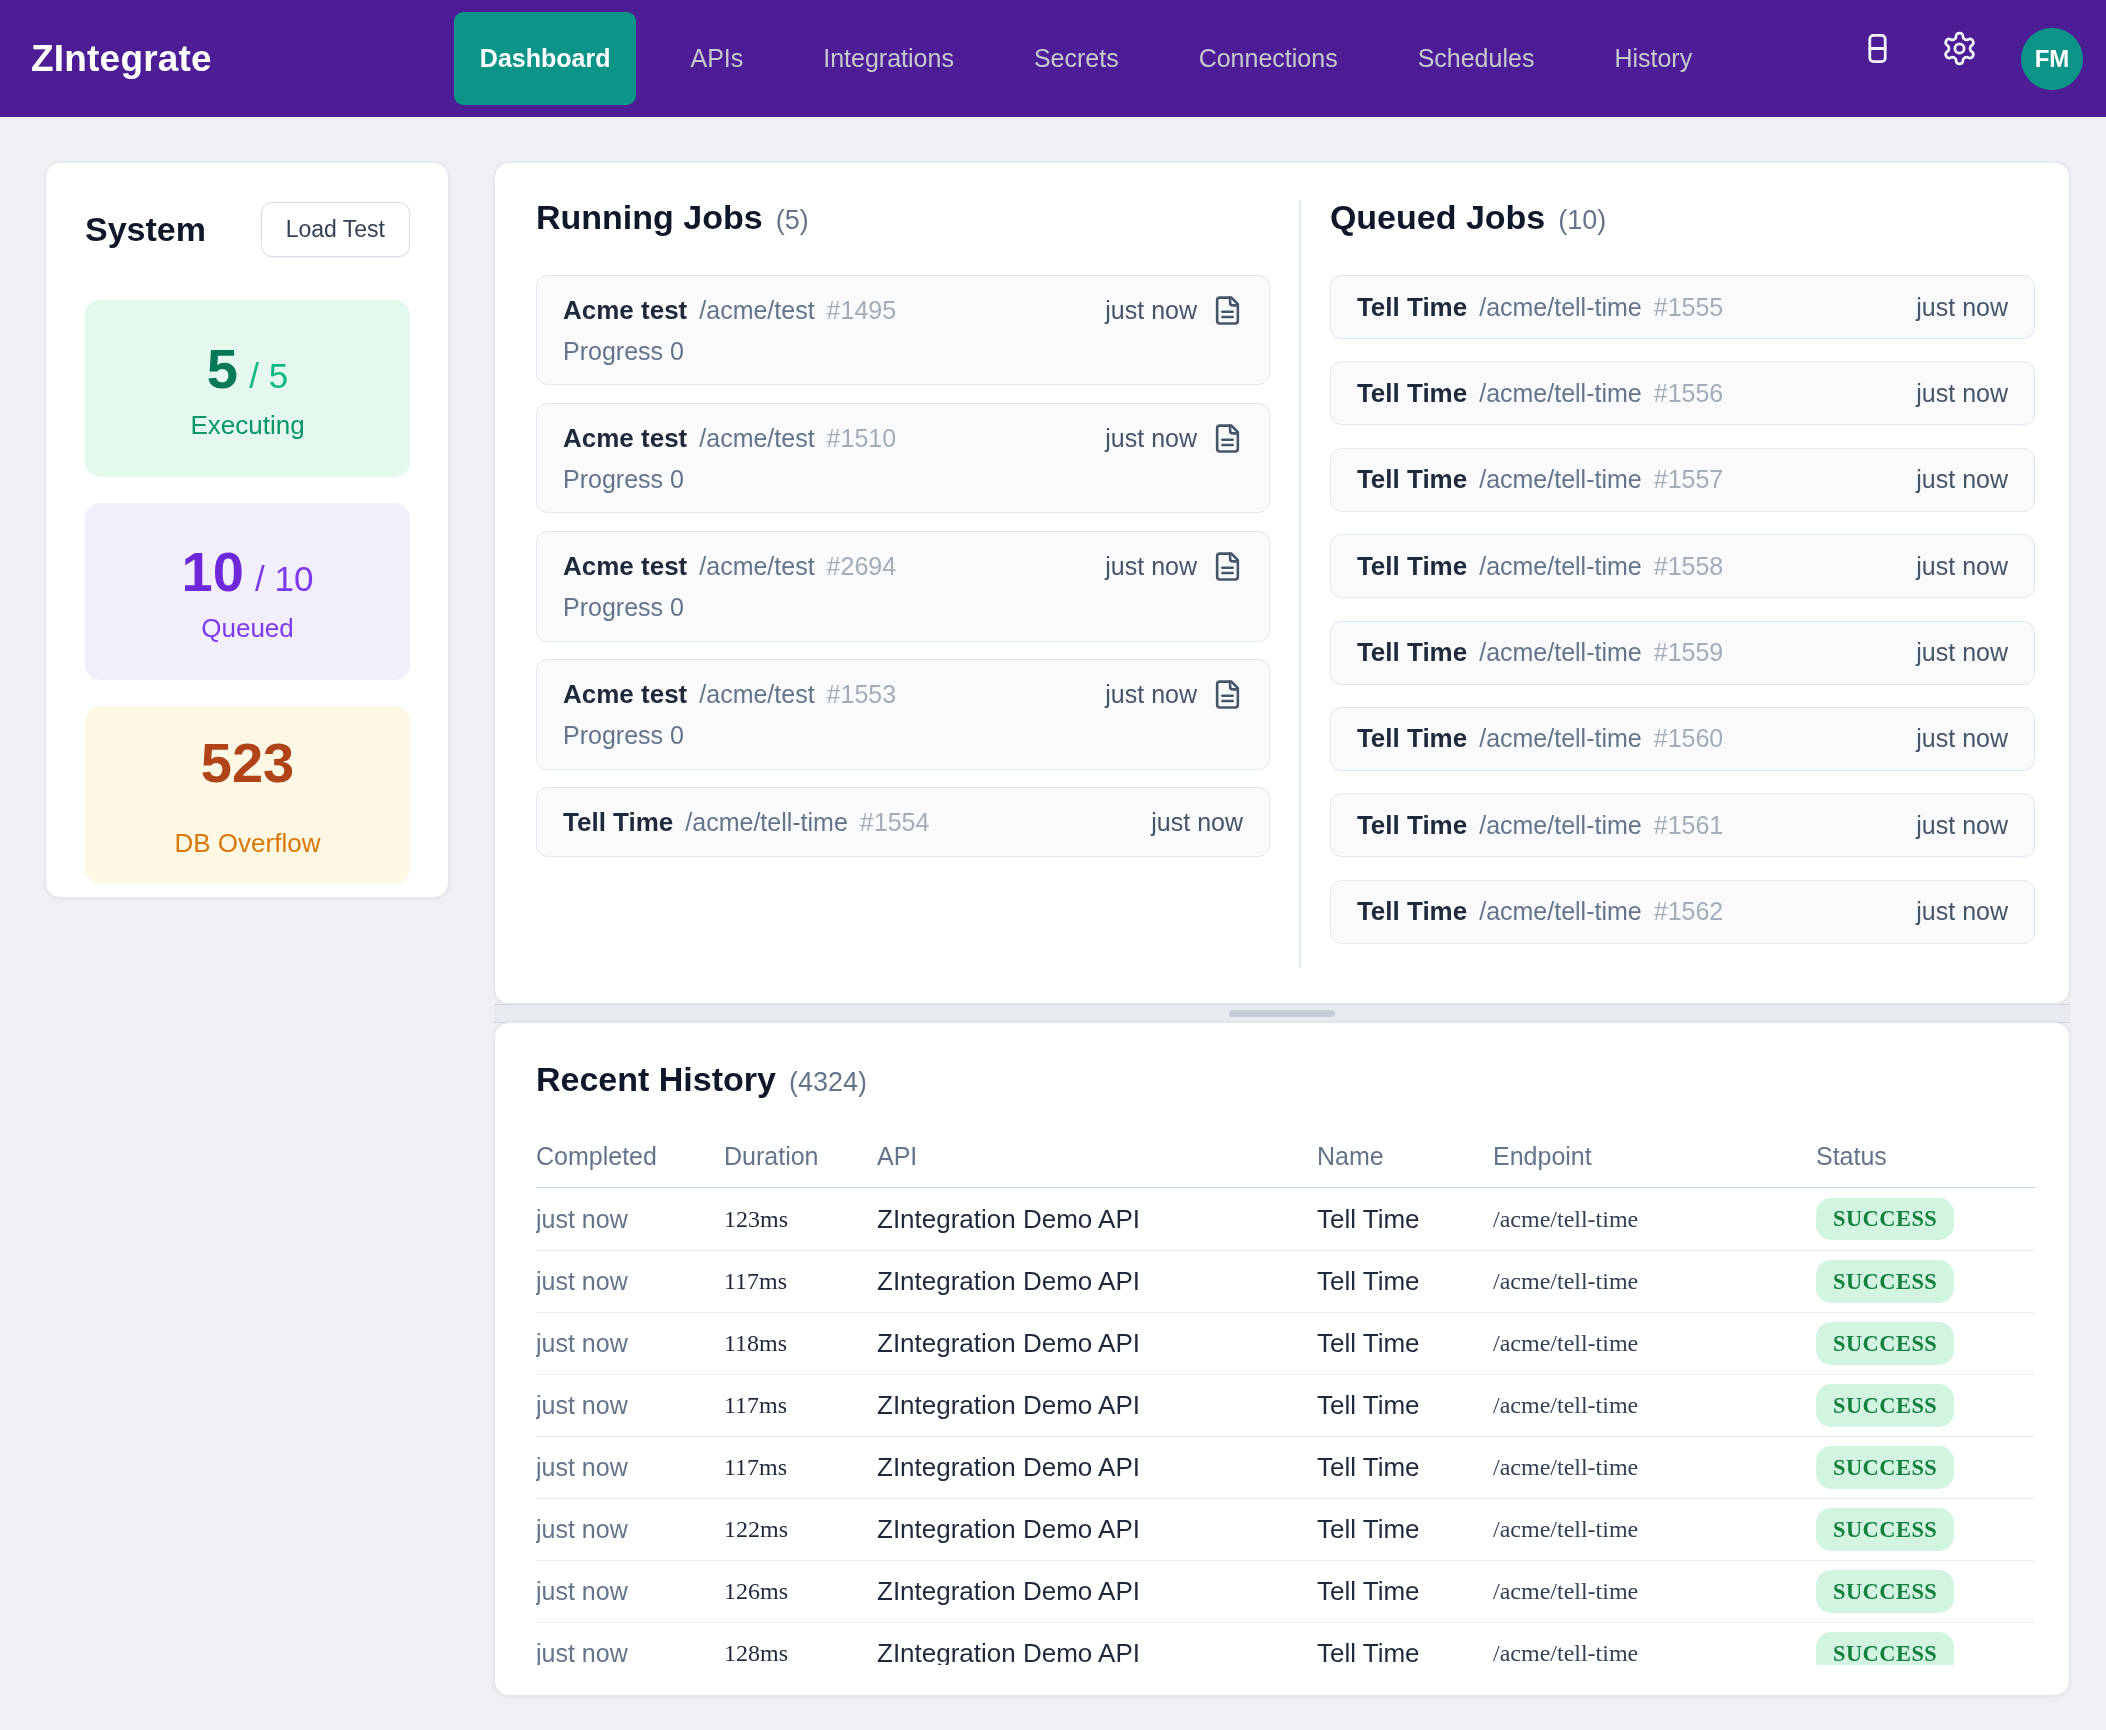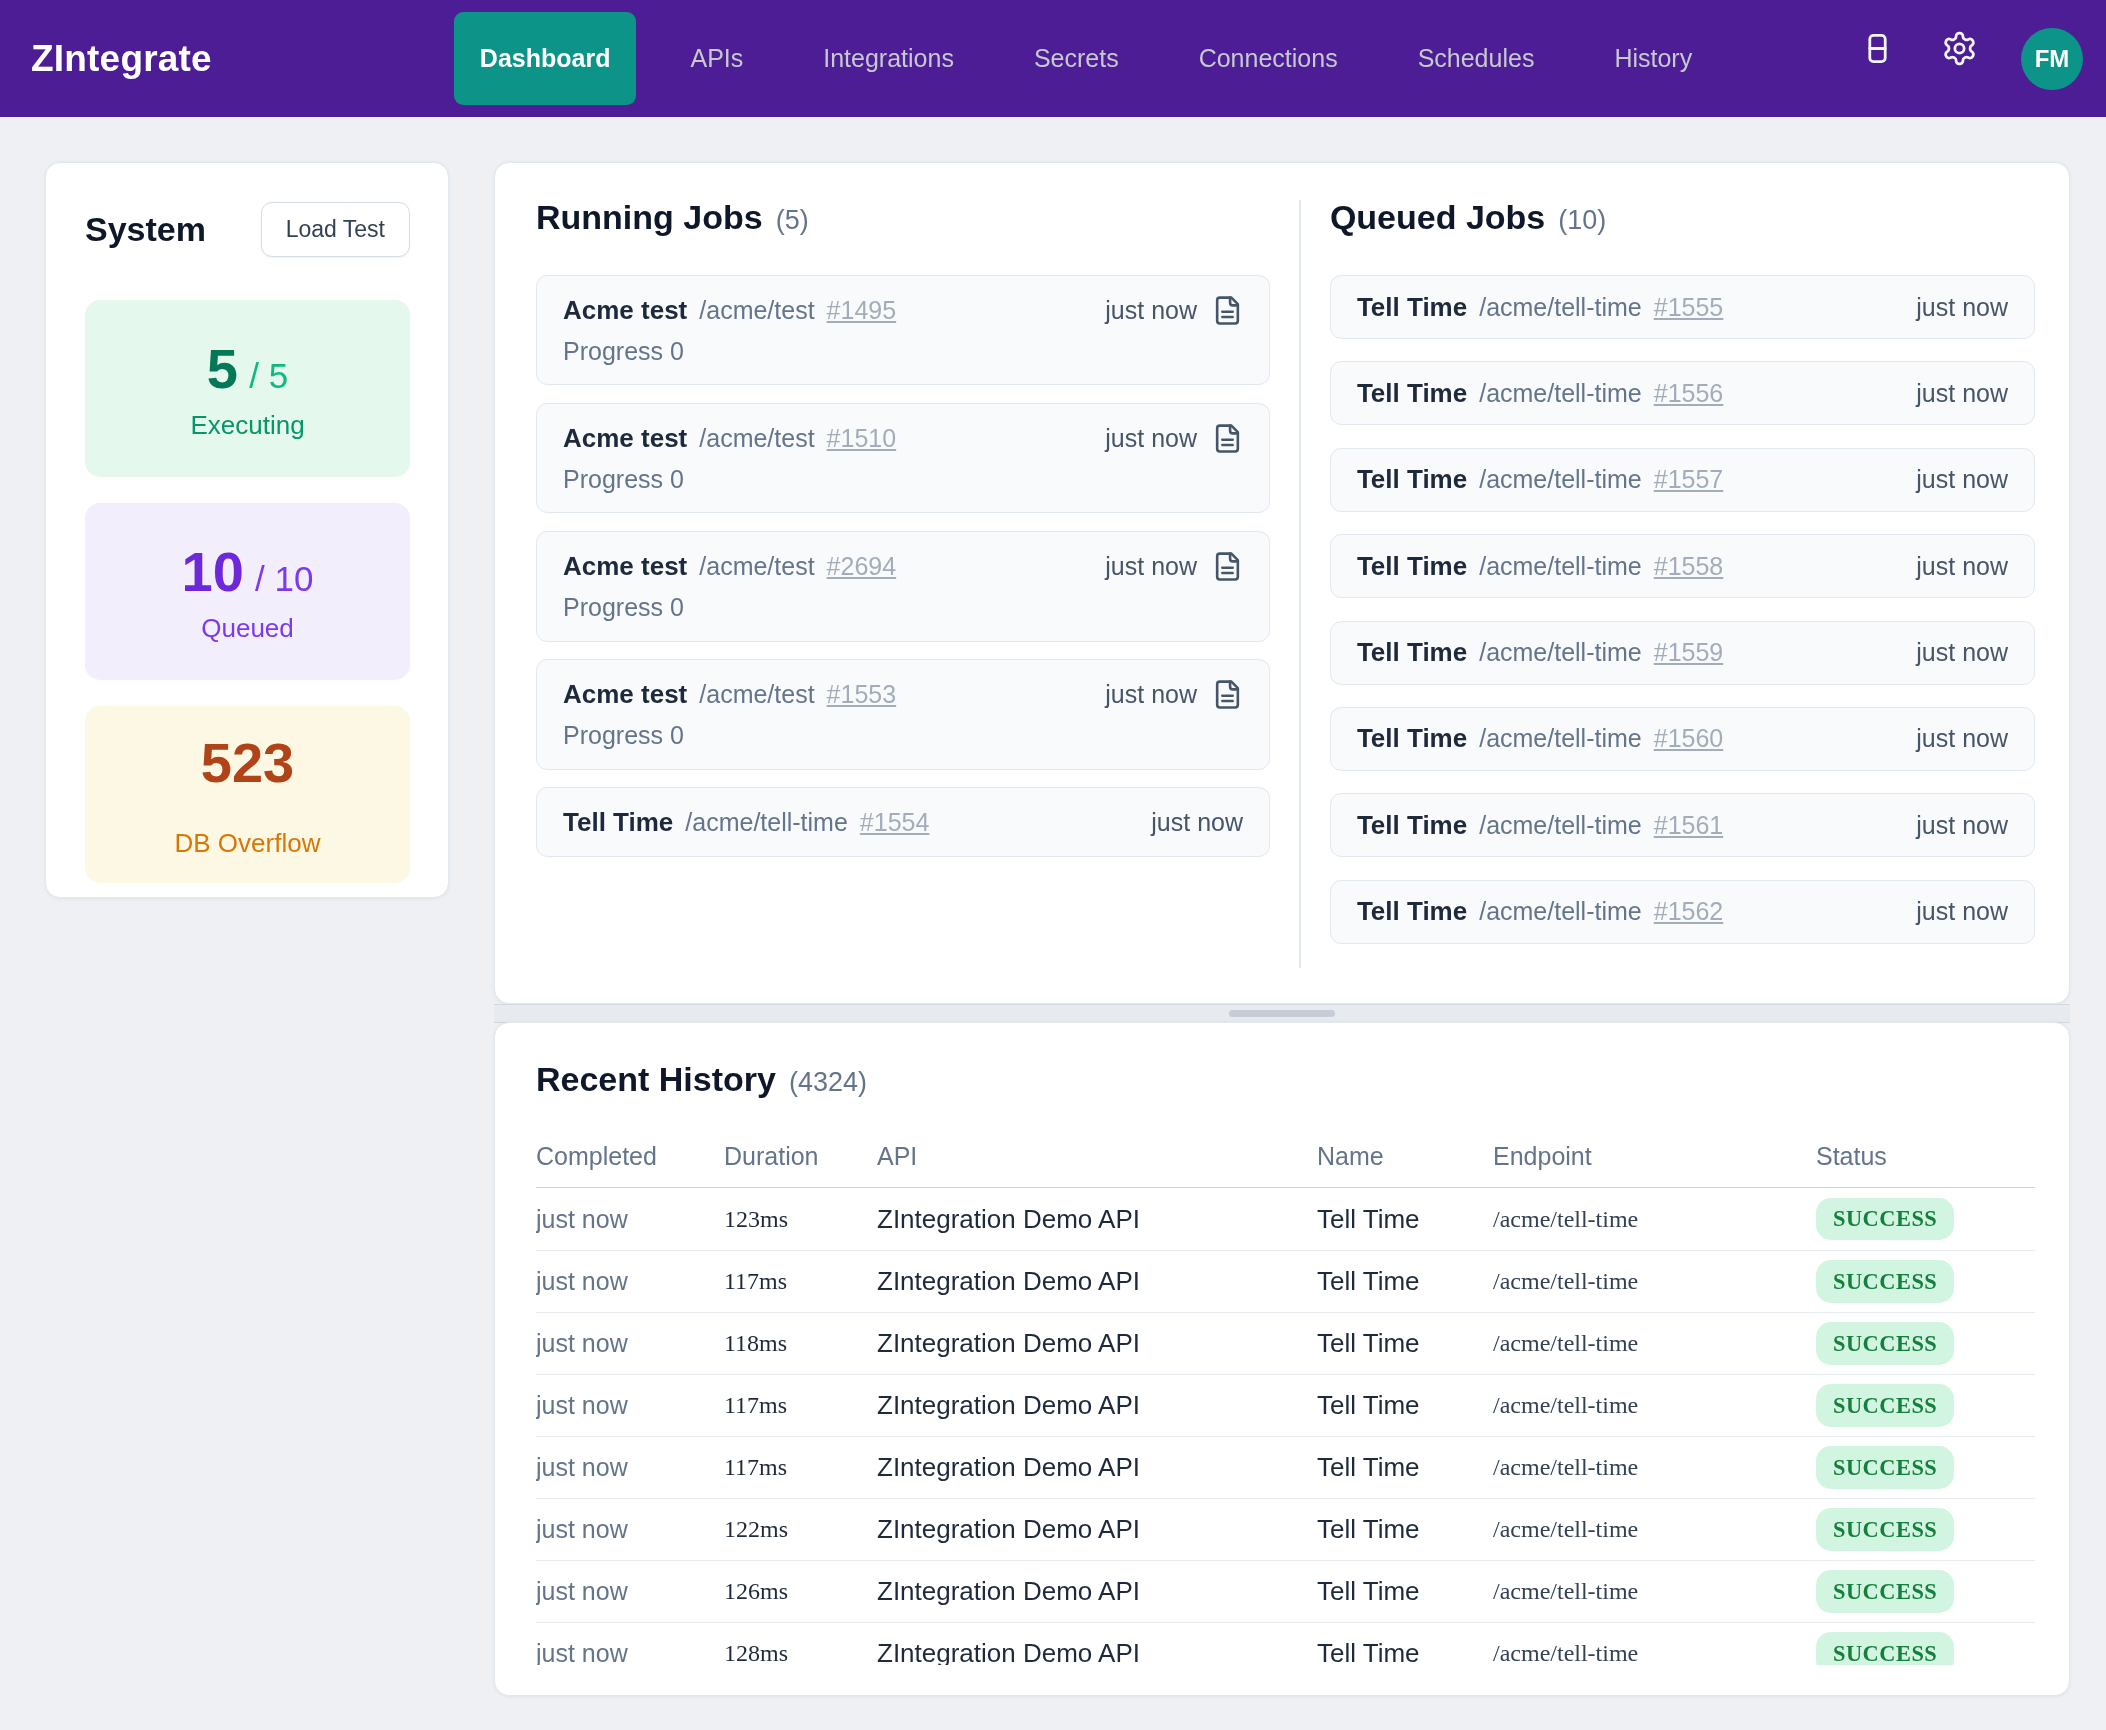--- a/index.html
+++ b/index.html
@@ -86,21 +86,21 @@
   .panel-count { font-size: 27px; font-weight: 400; color: #64748b; }
   .jobs-col .panel-title { margin-bottom: 38px; }
   .job-card {
     background: #f8fafc; border: 1.4px solid #e2e8f0; border-radius: 11.2px;
     padding: 18.6px 26px; margin-bottom: 17.7px; cursor: pointer;
   }
   .job-row1 { display: flex; align-items: center; justify-content: space-between; }
   .job-title { display: flex; align-items: baseline; gap: 12px; white-space: nowrap; }
   .job-name { font-size: 26px; font-weight: 700; color: #1e293b; }
   .job-path { font-size: 25px; color: #64748b; }
-  .job-id { font-size: 25px; color: #a3adba; text-decoration: underline; }
+  .job-id { font-size: 25px; color: #a3adba; }
   .job-meta { display: flex; align-items: center; gap: 15px; }
   .job-time { font-size: 25px; color: #475569; }
   .file-icon { color: #475569; display: flex; }
   .file-icon svg { width: 31px; height: 31px; }
   .job-progress { font-size: 25px; color: #64748b; margin-top: 11.2px; }
   .queued .job-card { margin-bottom: 22.4px; padding: 15px 26px; }
   .queued .job-row1 { min-height: 32px; }
 
   
   .splitter {

